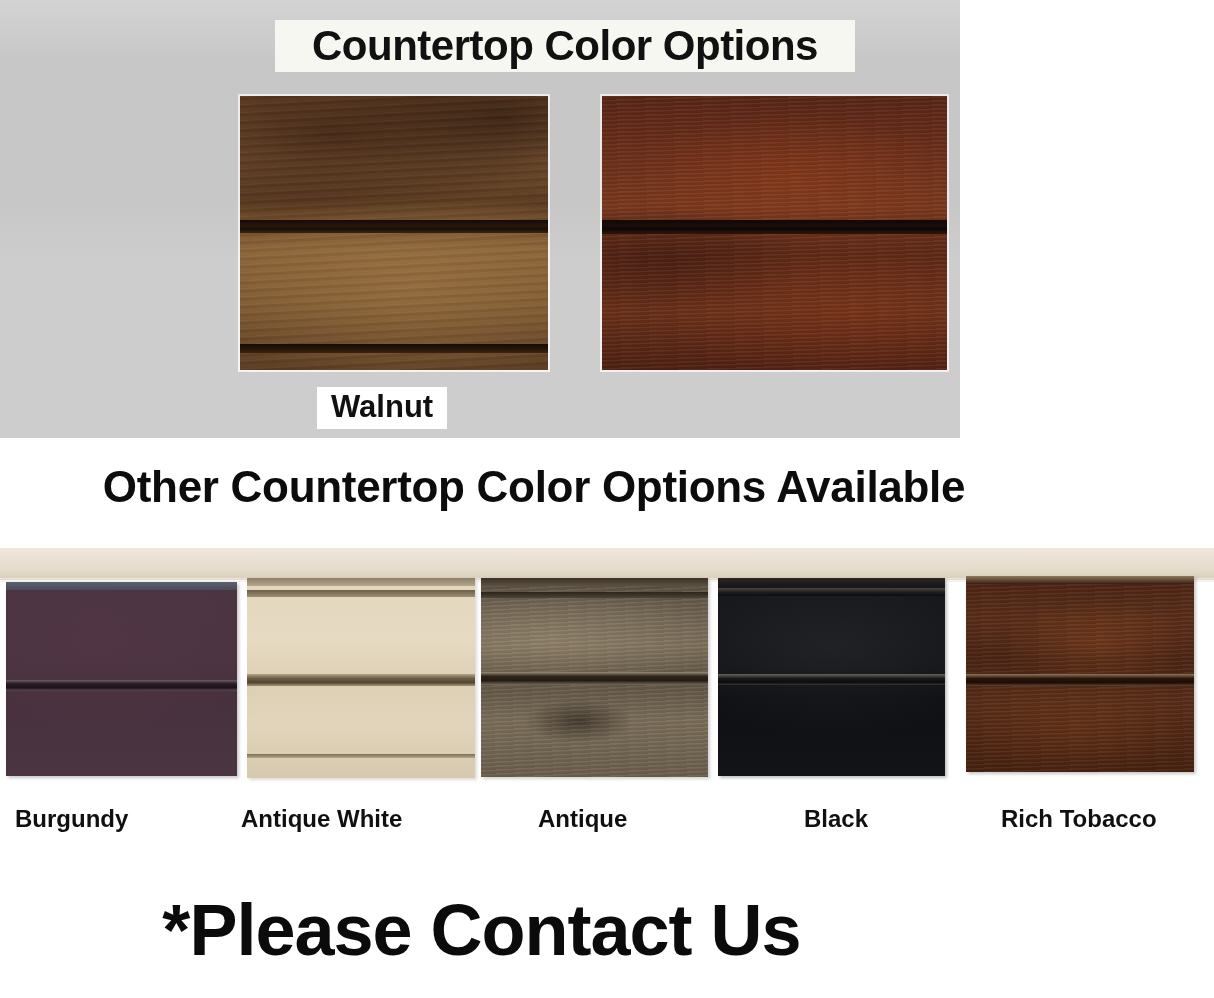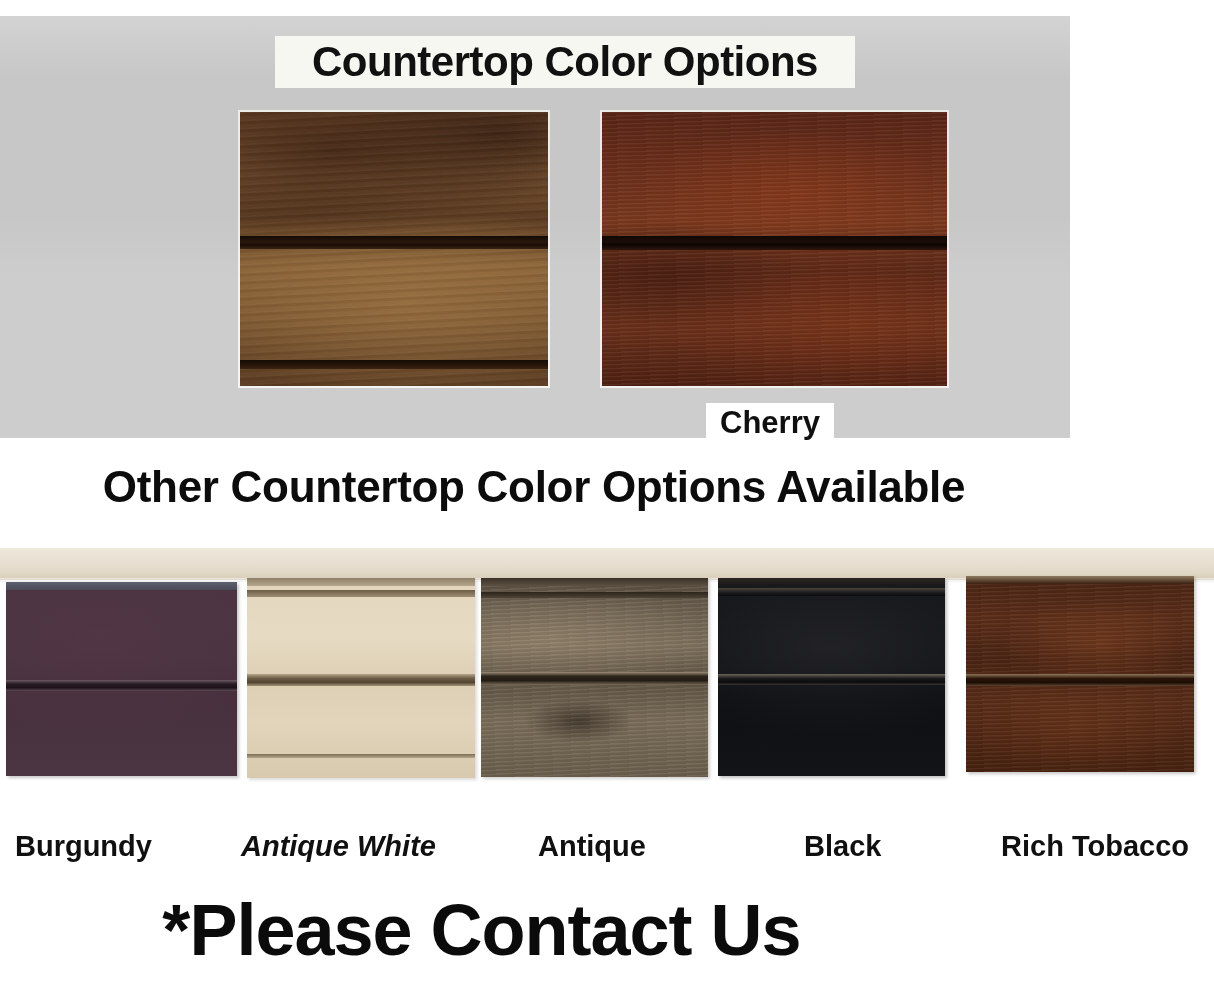--- a/index.html
+++ b/index.html
@@ -12,22 +12,22 @@
     width: 1214px;
     height: 998px;
     overflow: hidden;
     font-family: "Liberation Sans", sans-serif;
     position: relative;
   }
 
   
   .panel-top {
     position: absolute;
-    left: 0; top: 16px;
-    width: 1070px; height: 438px;
+    left: 0; top: 0;
+    width: 960px; height: 438px;
     background: #cdcdcd;
   }
   .panel-top::after{ 
     content:"";
     position:absolute; left:0; top:0; right:0; bottom:0;
     background:
       linear-gradient(180deg, rgba(255,255,255,.22) 0%, rgba(255,255,255,0) 14%),
       linear-gradient(180deg, rgba(0,0,0,.03) 45%, rgba(0,0,0,0) 60%);
     pointer-events:none;
   }
@@ -241,28 +241,28 @@
       radial-gradient(70% 34% at 58% 34%, rgba(130,66,30,.55) 0%, rgba(130,66,30,0) 62%),
       radial-gradient(78% 40% at 48% 76%, rgba(118,58,26,.45) 0%, rgba(118,58,26,0) 66%),
       linear-gradient(180deg,#4a2414 0%, #5a2d18 22%, #4a2413 42%, #572c17 64%, #46210f 100%);
     box-shadow: 2px 2px 3px rgba(0,0,0,.22);
   }
   .sw-richtobacco .topedge { background: linear-gradient(180deg,#8d7a5f 0%, #3a2012 100%); }
   .sw-richtobacco .groove.g1 { top: 98px; height: 12px;
     background: linear-gradient(180deg,#8e7658 0%, #2a1409 38%, #1c0d05 72%, #5d4530 100%); }
 
   .lbl-bottom {
-    top: 828px;
+    top: 800px;
     padding: 2px 9px 4px 9px;
-    font-size: 29px;
+    font-size: 24px;
     line-height: 33px;
     z-index: 6;
   }
   .lbl-burgundy      { left: 6px;   }
-  .lbl-antiquewhite  { left: 232px; font-style: italic; }
+  .lbl-antiquewhite  { left: 232px; }
   .lbl-pewter        { left: 529px; }
   .lbl-black         { left: 795px; text-align: right; }
   .lbl-richtobacco   { left: 992px; text-align: center; }
 
   
   .panel-bottom {
     position: absolute;
     left: 0; top: 872px;
     width: 1214px; height: 126px;
     background: #ffffff;
@@ -290,22 +290,22 @@
 
   <div class="swatch sw-walnut">
     <div class="groove g1"></div>
     <div class="groove g2"></div>
   </div>
 
   <div class="swatch sw-cherry">
     <div class="groove g1"></div>
   </div>
 
-
-  <div class="label-chip lbl-cherry">Cherry</div>
+  <div class="label-chip lbl-walnut">Walnut</div>
+
 </div>
 
 <div class="panel-mid"></div>
 <div class="title-other">Other Countertop Color Options Available</div>
 
 <div class="panel-swatches">
   <div class="wall"></div>
   <div class="shelf-edge"></div>
 </div>
 

